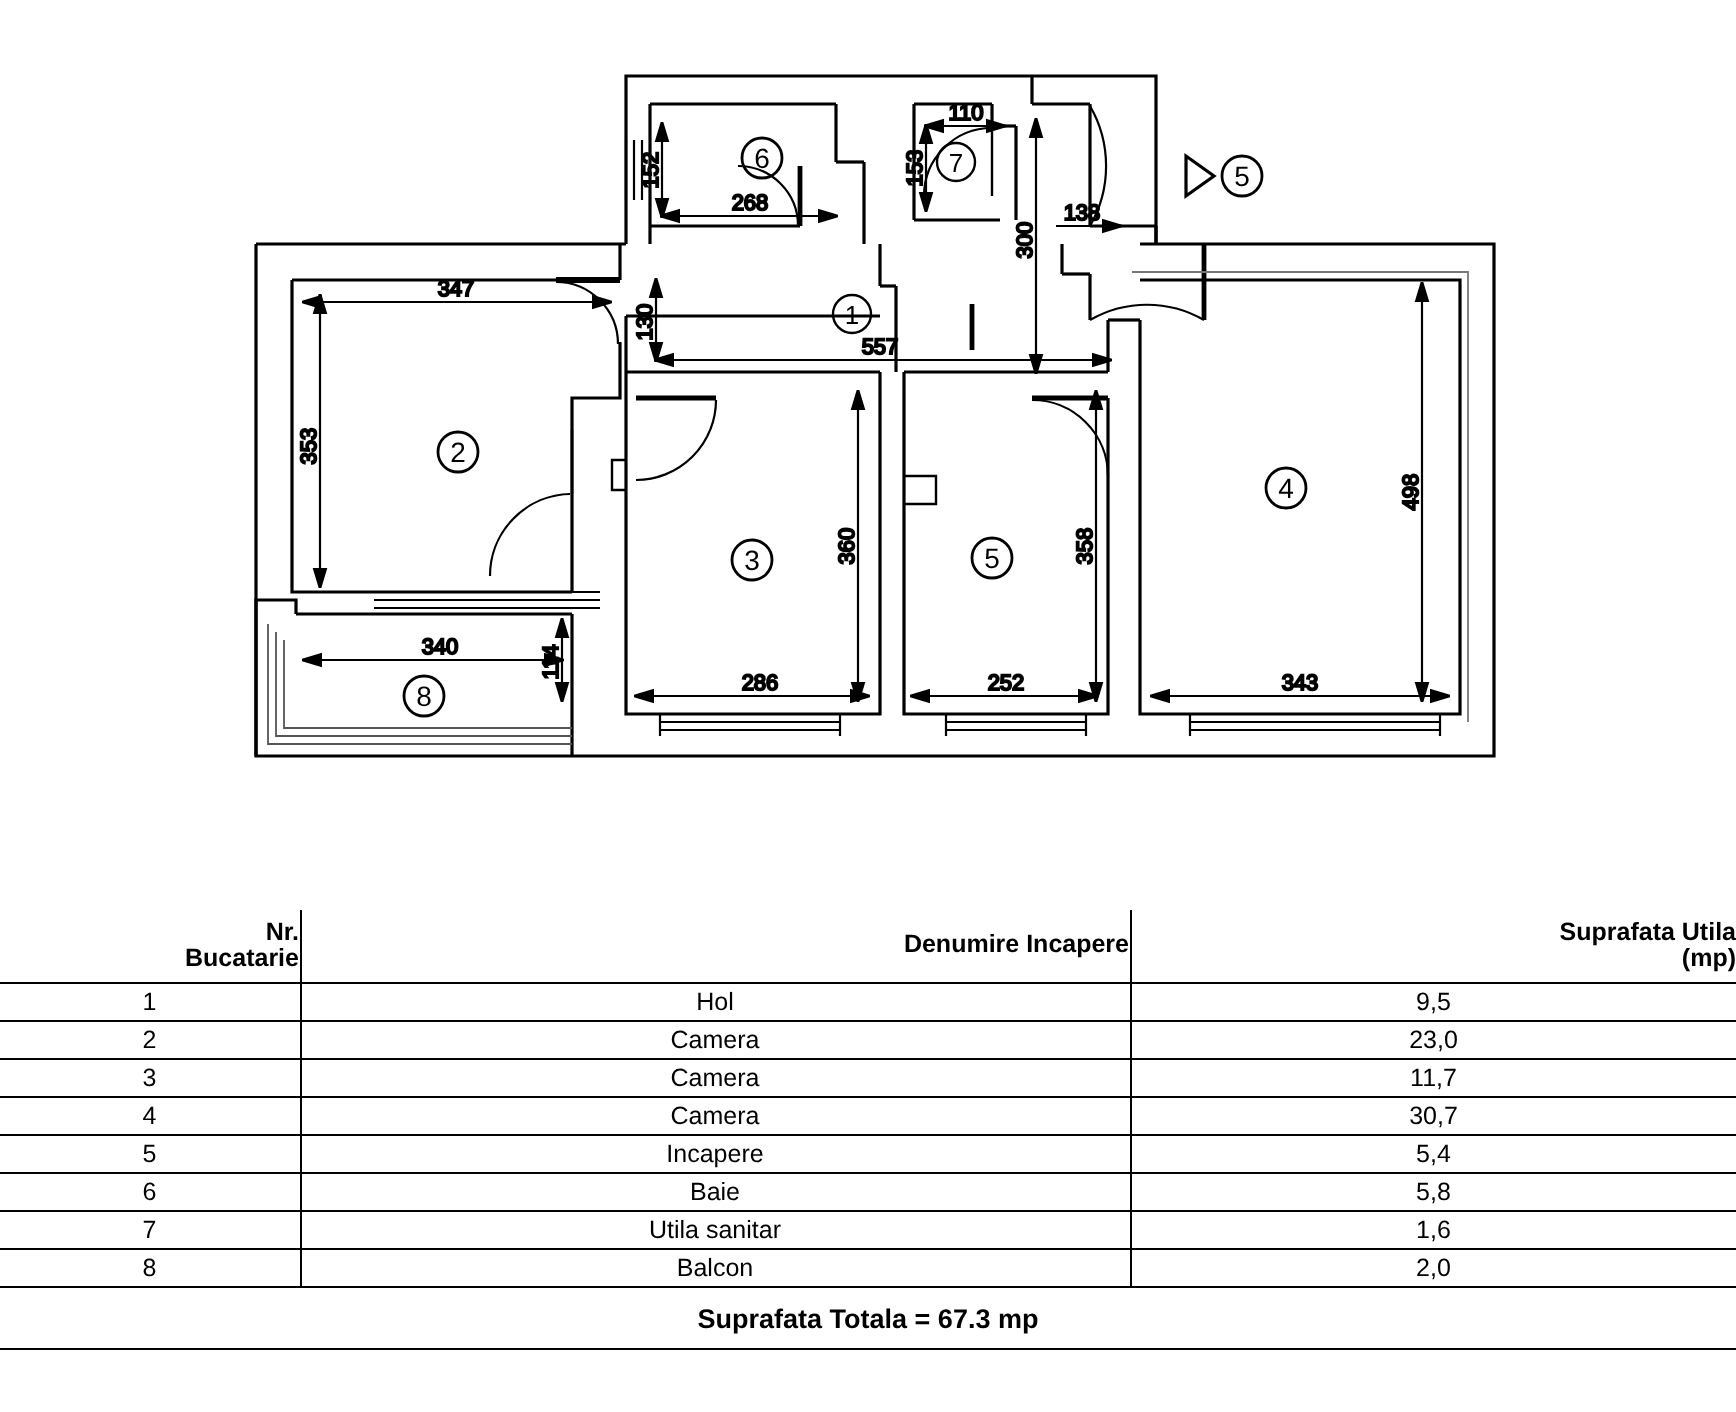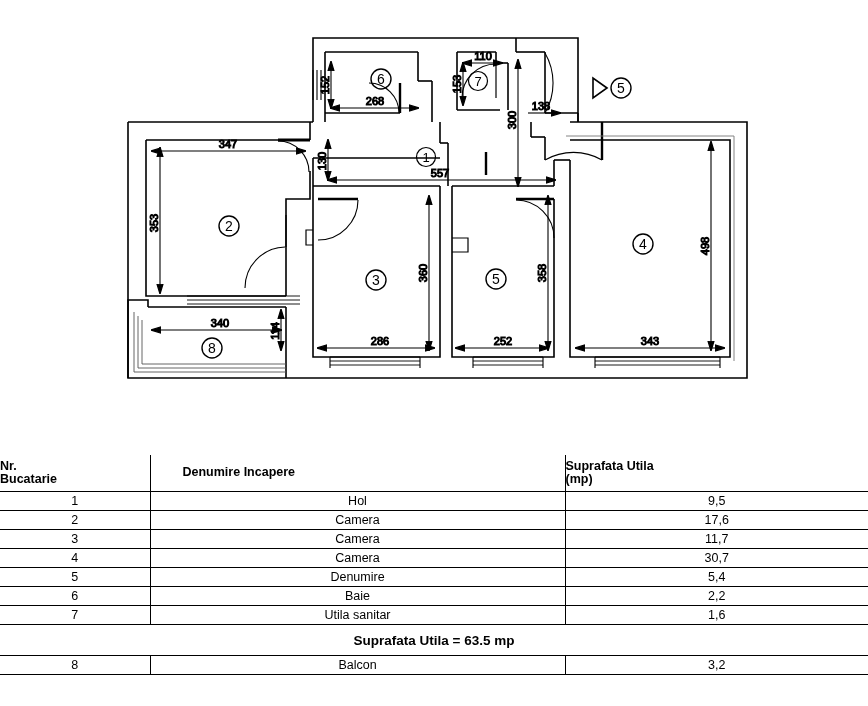--- a/index.html
+++ b/index.html
@@ -52,21 +52,21 @@
   }
   .col-nr   { width: 150px; }
   .col-name { width: 415px; }
   .col-area { width: 303px; }
 
   .hline-top td {
     border-top: 2px solid #000;
   }
   tr.hdr td {
     border-bottom: 1.5px solid #000;
-    text-align: left;
+    text-align: right;
     vertical-align: middle;
     font-weight: bold;
     font-size: 12.5px;
     line-height: 1.06;
     padding: 3px 0 3px 0;
     height: 30px;
   }
   tr.hdr td.vsep-l { border-left: 1.5px solid #000; }
   tr.hdr td.vsep-r { border-right: 1.5px solid #000; padding-left: 32px; }
 
@@ -339,58 +339,58 @@
         </tr>
 
         <tr class="datarow">
           <td>1</td>
           <td class="vsep-l vsep-r">Hol</td>
           <td>9,5</td>
         </tr>
         <tr class="datarow">
           <td>2</td>
           <td class="vsep-l vsep-r">Camera</td>
-          <td>17,6</td>
+          <td>23,0</td>
         </tr>
         <tr class="datarow">
           <td>3</td>
           <td class="vsep-l vsep-r">Camera</td>
           <td>11,7</td>
         </tr>
         <tr class="datarow">
           <td>4</td>
           <td class="vsep-l vsep-r">Camera</td>
           <td>30,7</td>
         </tr>
         <tr class="datarow">
           <td>5</td>
-          <td class="vsep-l vsep-r">Denumire</td>
+          <td class="vsep-l vsep-r">Incapere</td>
           <td>5,4</td>
         </tr>
         <tr class="datarow">
           <td>6</td>
           <td class="vsep-l vsep-r">Baie</td>
-          <td>2,2</td>
+          <td>5,8</td>
         </tr>
         <tr class="datarow">
           <td>7</td>
           <td class="vsep-l vsep-r">Utila sanitar</td>
           <td>1,6</td>
         </tr>
 
-        <tr class="sumrow">
-          <td colspan="3">Suprafata Utila = 63.5 mp</td>
-        </tr>
 
         <tr class="datarow">
           <td>8</td>
           <td class="vsep-l vsep-r">Balcon</td>
-          <td>3,2</td>
-        </tr>
-
+          <td>2,0</td>
+        </tr>
+
+        <tr class="sumrow nobot">
+          <td colspan="3">Suprafata Totala = 67.3 mp</td>
+        </tr>
         <tr class="lastline">
           <td colspan="3"></td>
         </tr>
       </tbody>
     </table>
   </div>
 
 </div>
 
 </body></html>

